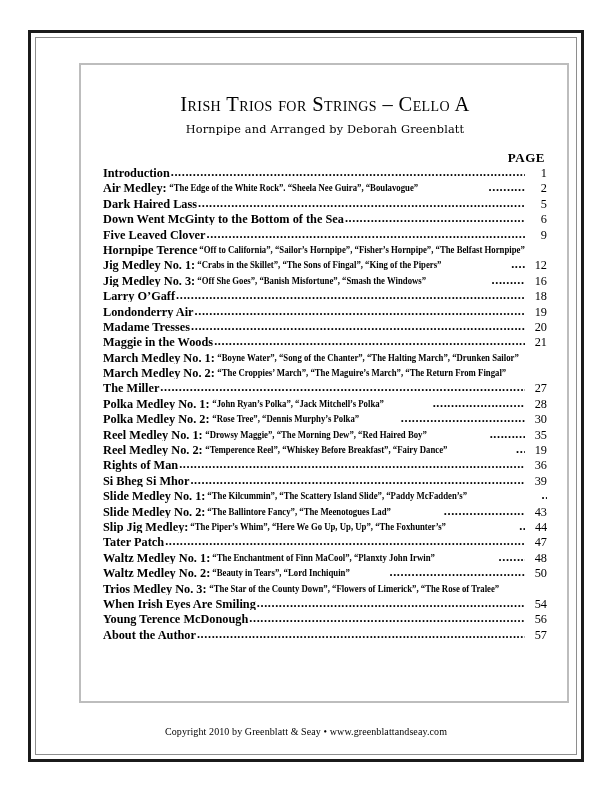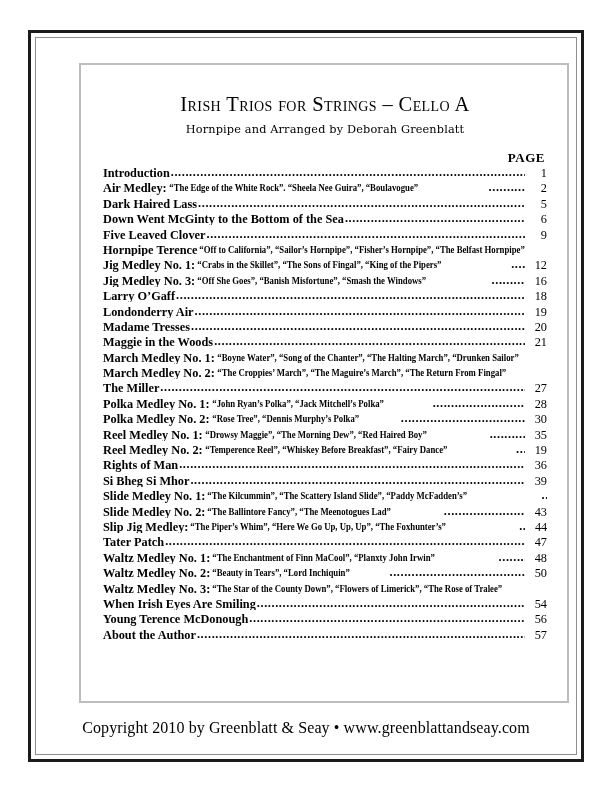--- a/index.html
+++ b/index.html
@@ -140,21 +140,21 @@
     white-space: nowrap;
   }
 
   
   .footer {
     position: absolute;
     left: 0;
     right: 0;
     bottom: 22px;
     text-align: center;
-    font-size: 16px;
+    font-size: 10px;
     letter-spacing: 0.1px;
   }
 </style>
 </head>
 <body style="color: rgb(0, 0, 0); background: rgb(255, 255, 255);">
 
 <div class="page-frame" style="border-color: rgb(27, 27, 27);">
   <div class="page-frame-inner-rule"></div>
 
   <div class="content-frame" style="border-color: rgb(189, 189, 189);">
@@ -304,21 +304,21 @@
             <span class="toc-dots">...............................................................................................................................................................</span>
             <span class="toc-page">48</span>
           </li>
           <li class="toc-row">
             <span class="toc-title">Waltz Medley No. 2:</span>
             <span class="toc-tunes">“Beauty in Tears”, “Lord Inchiquin”</span>
             <span class="toc-dots">...............................................................................................................................................................</span>
             <span class="toc-page">50</span>
           </li>
           <li class="toc-row">
-            <span class="toc-title">Waltz Medley No. 3:</span>
+            <span class="toc-title">Trios Medley No. 3:</span>
             <span class="toc-tunes">“The Star of the County Down”, “Flowers of Limerick”, “The Rose of Tralee”</span>
           </li>
           <li class="toc-row">
             <span class="toc-title">When Irish Eyes Are Smiling</span>
             <span class="toc-dots">...............................................................................................................................................................</span>
             <span class="toc-page">54</span>
           </li>
           <li class="toc-row">
             <span class="toc-title">Young Terence McDonough</span>
             <span class="toc-dots">...............................................................................................................................................................</span>

